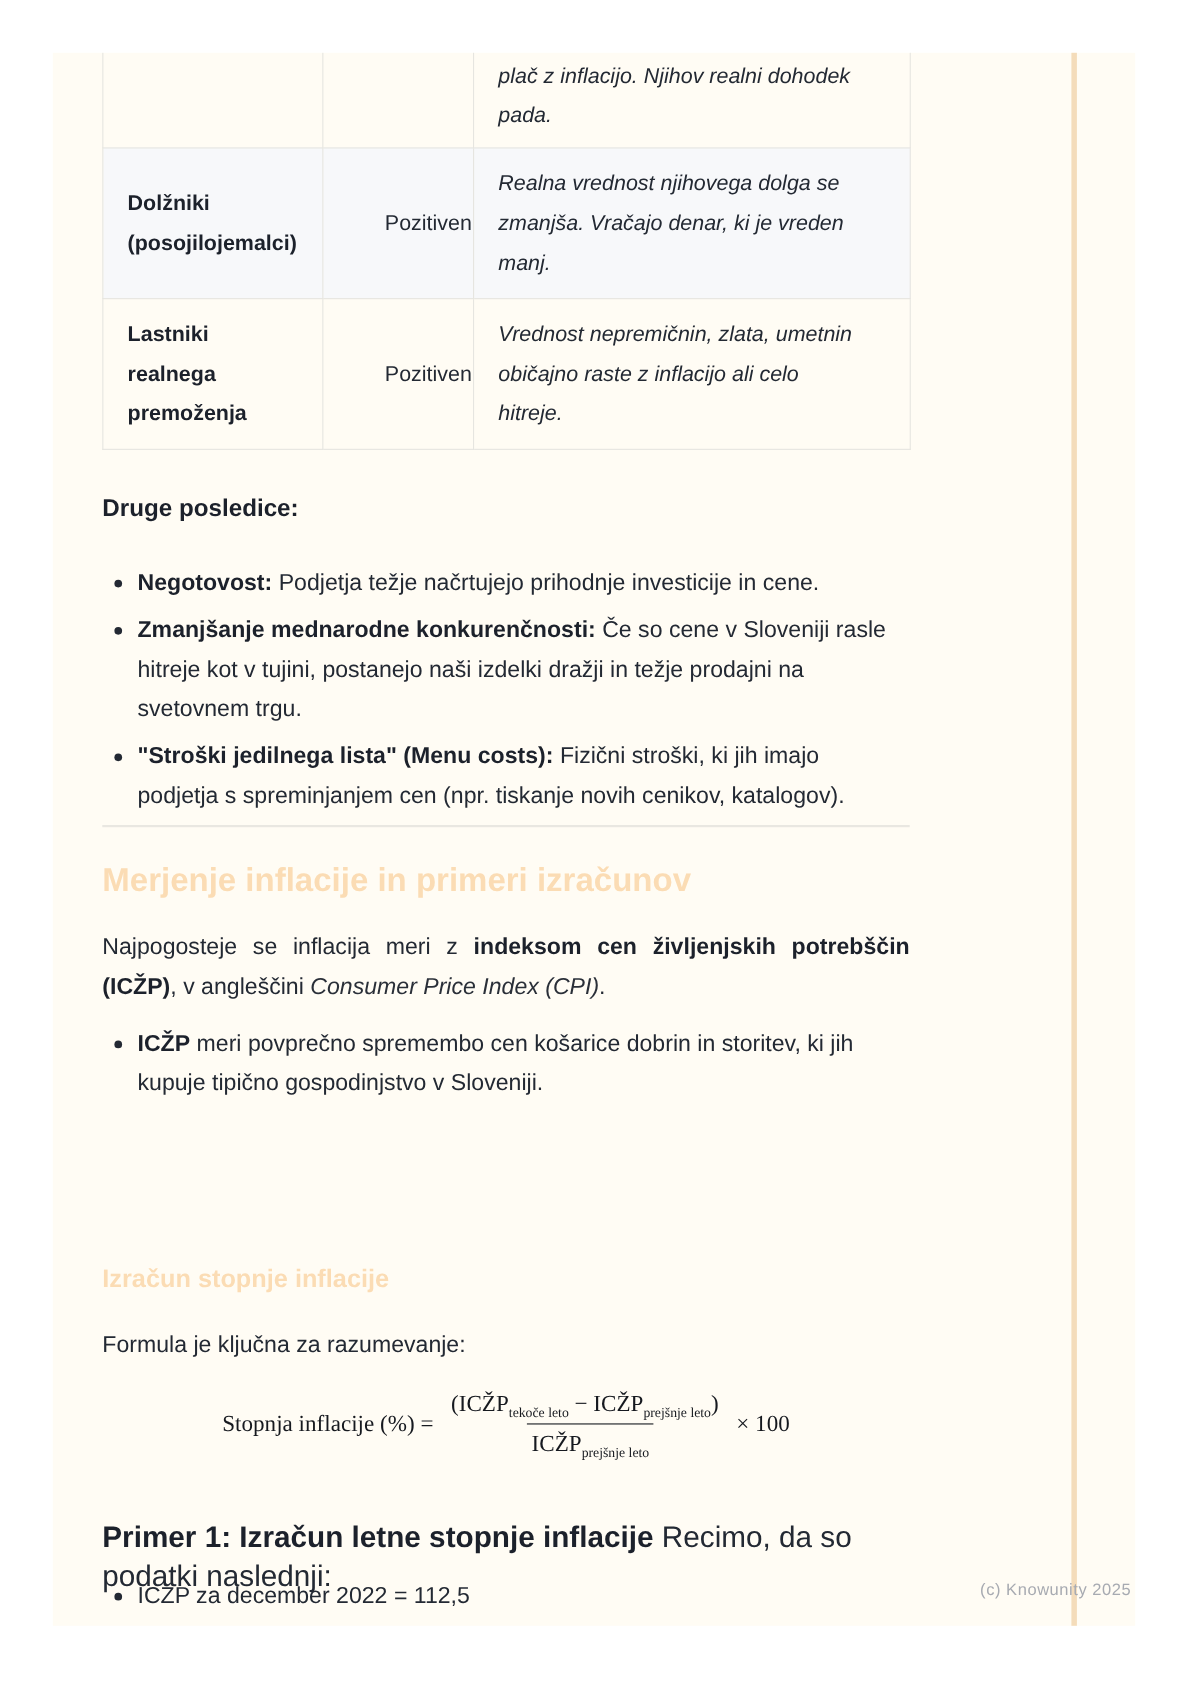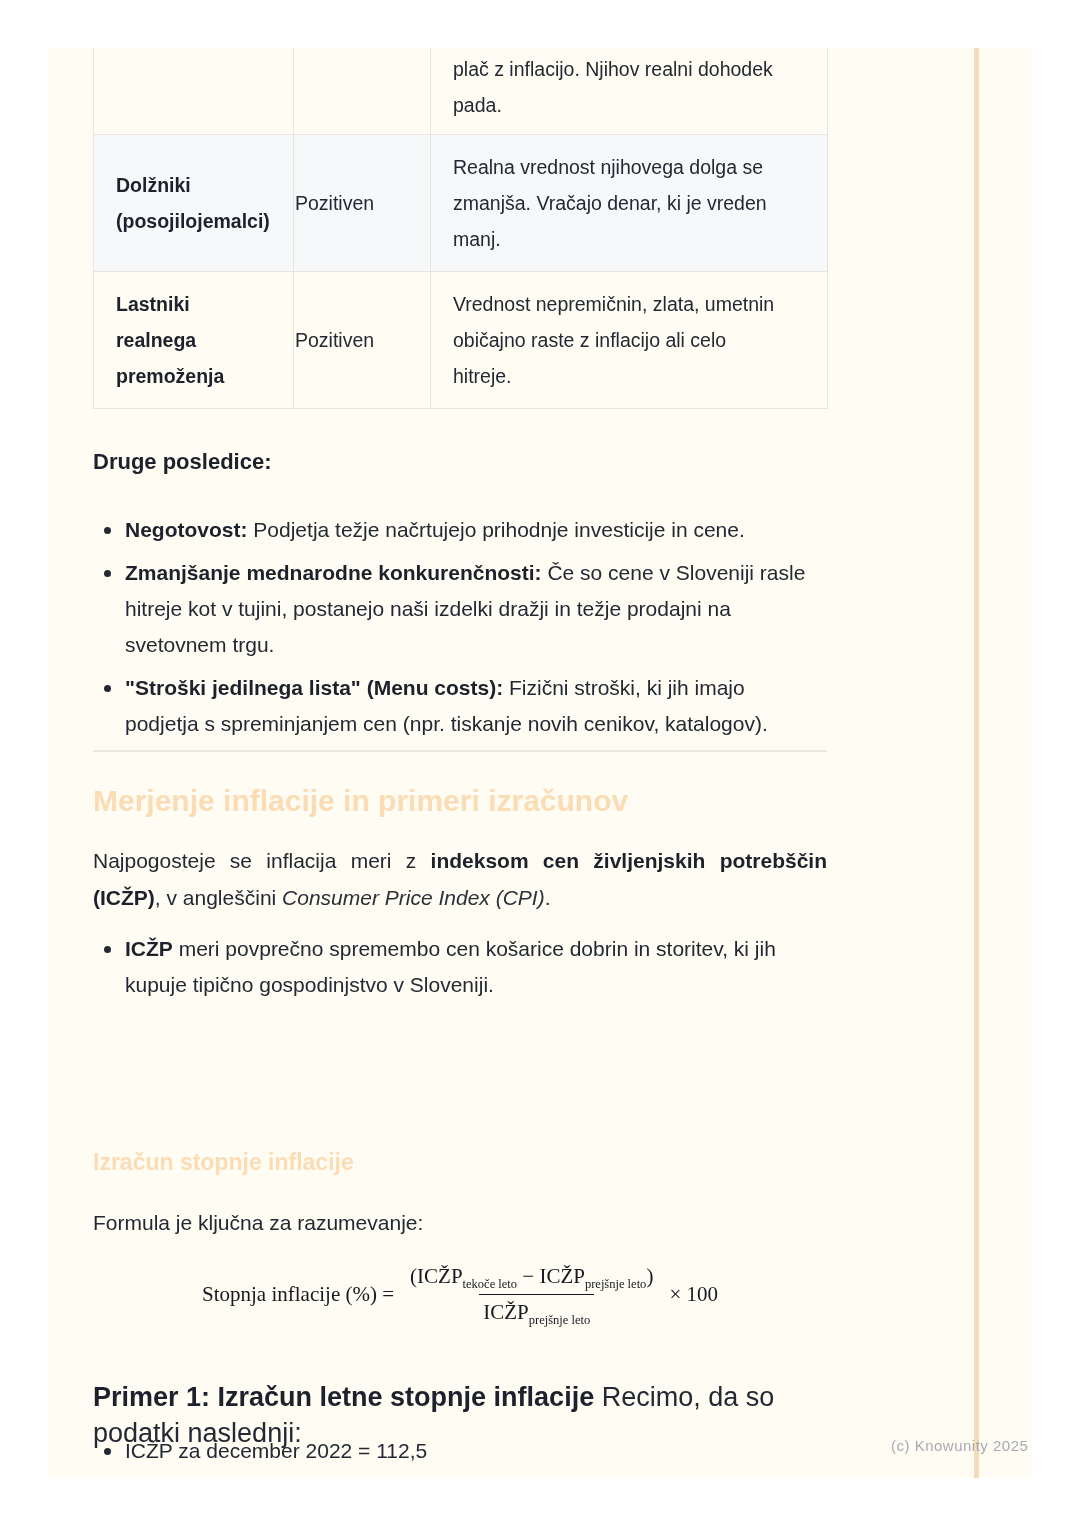--- a/index.html
+++ b/index.html
@@ -10,22 +10,22 @@
 
   
   .effects-table{position:absolute;left:93px;top:48px;width:734px;border-collapse:collapse;table-layout:fixed;}
   .effects-table td{border:1px solid #e6e5e0;vertical-align:middle;font-size:19.5px;line-height:36px;color:#232933;}
   .effects-table tr.row-top td{border-top:none;vertical-align:top;}
   .effects-table tr.row-striped td{background:#f7f8fa;}
   .col-owner{width:200px;}
   .col-effect{width:137px;}
   .col-desc{width:397px;}
   td.c1{padding-left:22px;padding-right:6px;font-weight:bold;color:#1c212b;}
-  td.c2{text-align:left;}
-  td.c3{padding-left:22px;padding-right:44px;}
+  td.c2{text-align:right;}
+  td.c3{padding-left:22px;padding-right:44px;font-style:italic;}
   .row-top td.c3 div{padding-top:2px;}
 
   
   .block{position:absolute;left:93px;width:734px;}
   .h-bold{font-size:22px;font-weight:bold;color:#1c212b;line-height:30px;}
   .t-druge{top:447px;}
 
   .list{position:absolute;left:93px;width:734px;}
   .t-list1{top:512px;}
   .t-list2{top:931px;}

